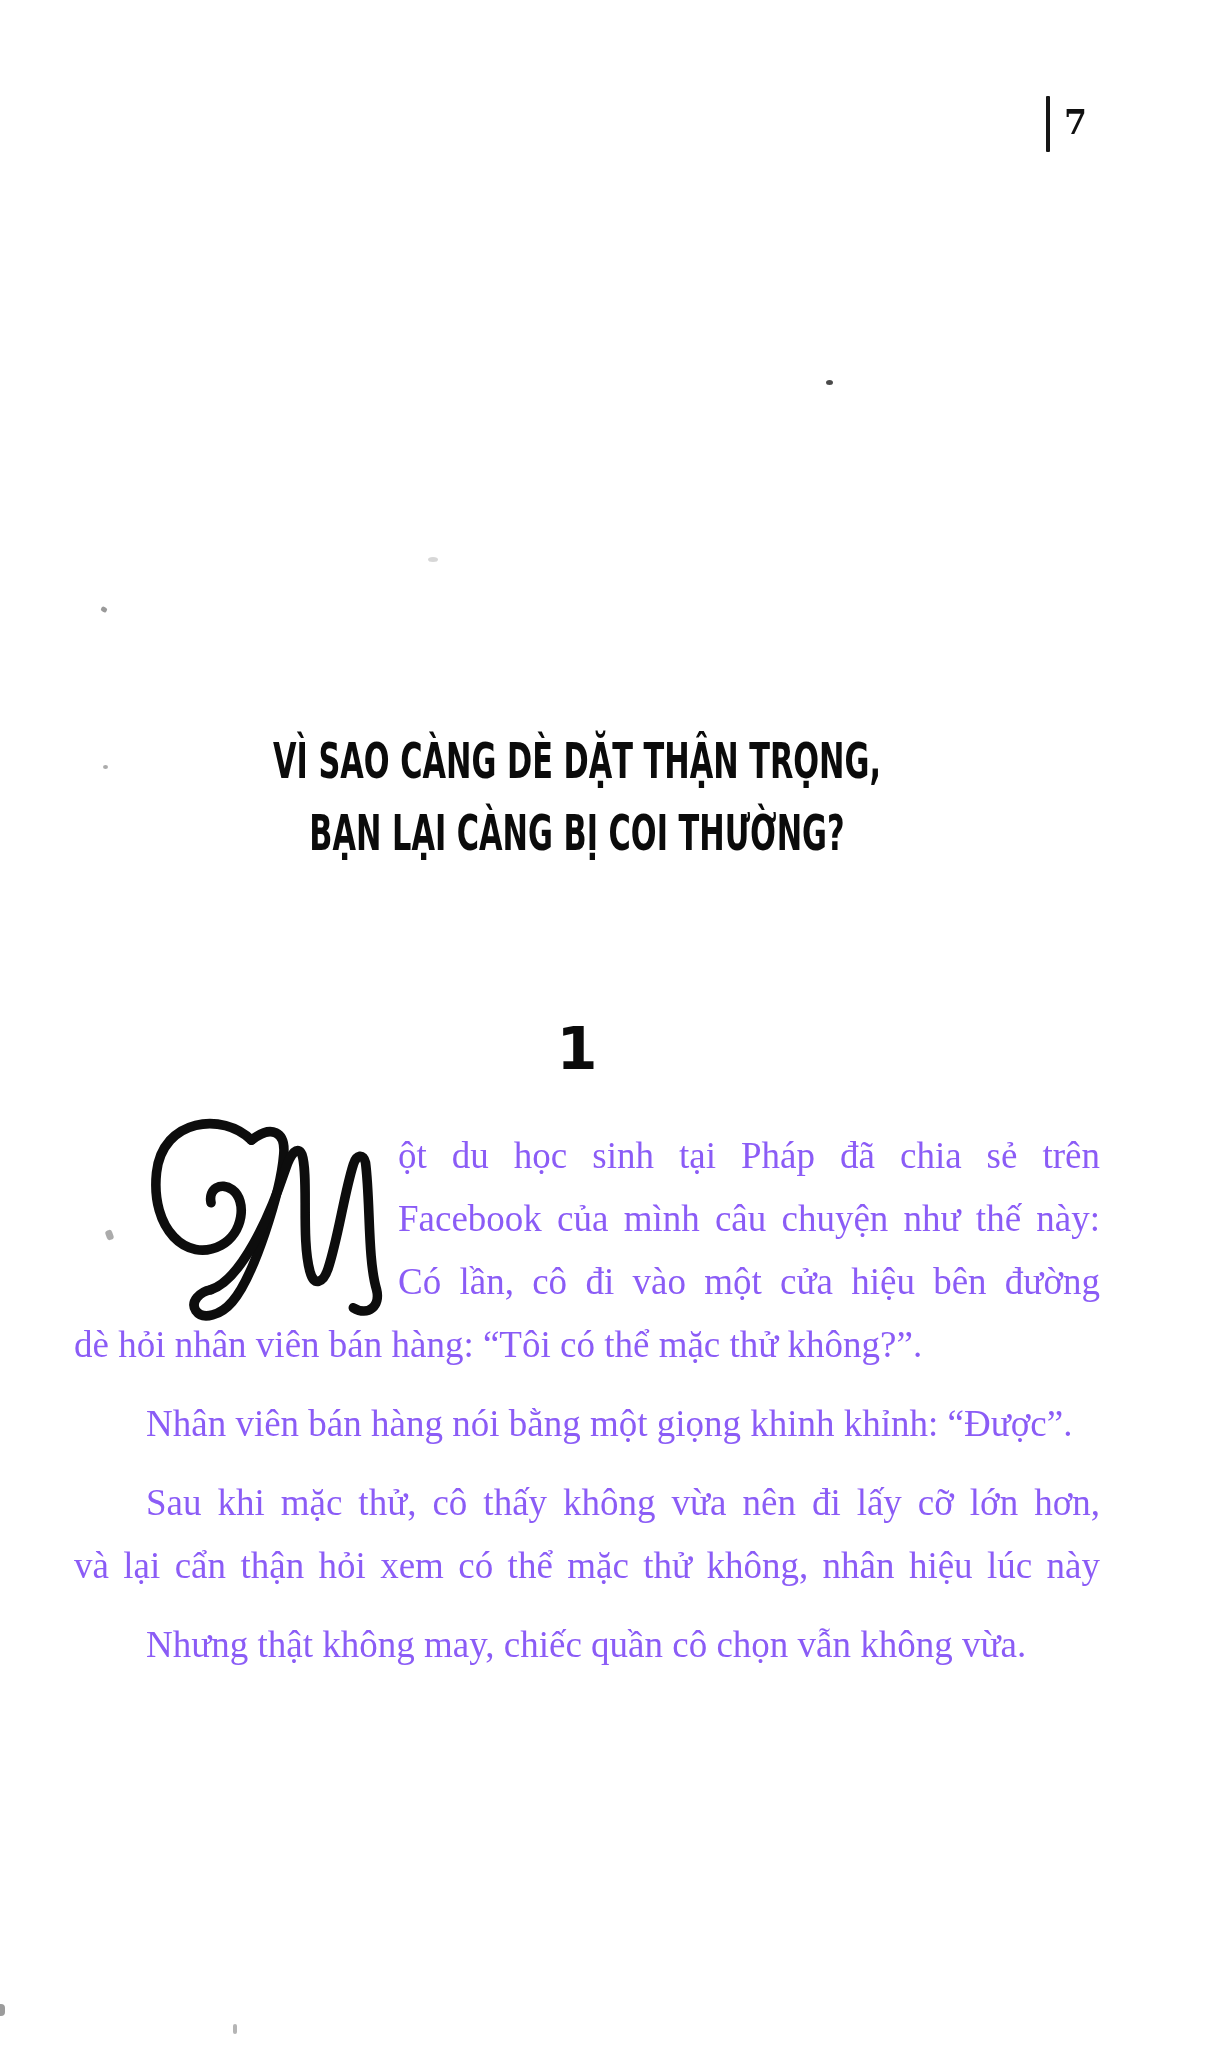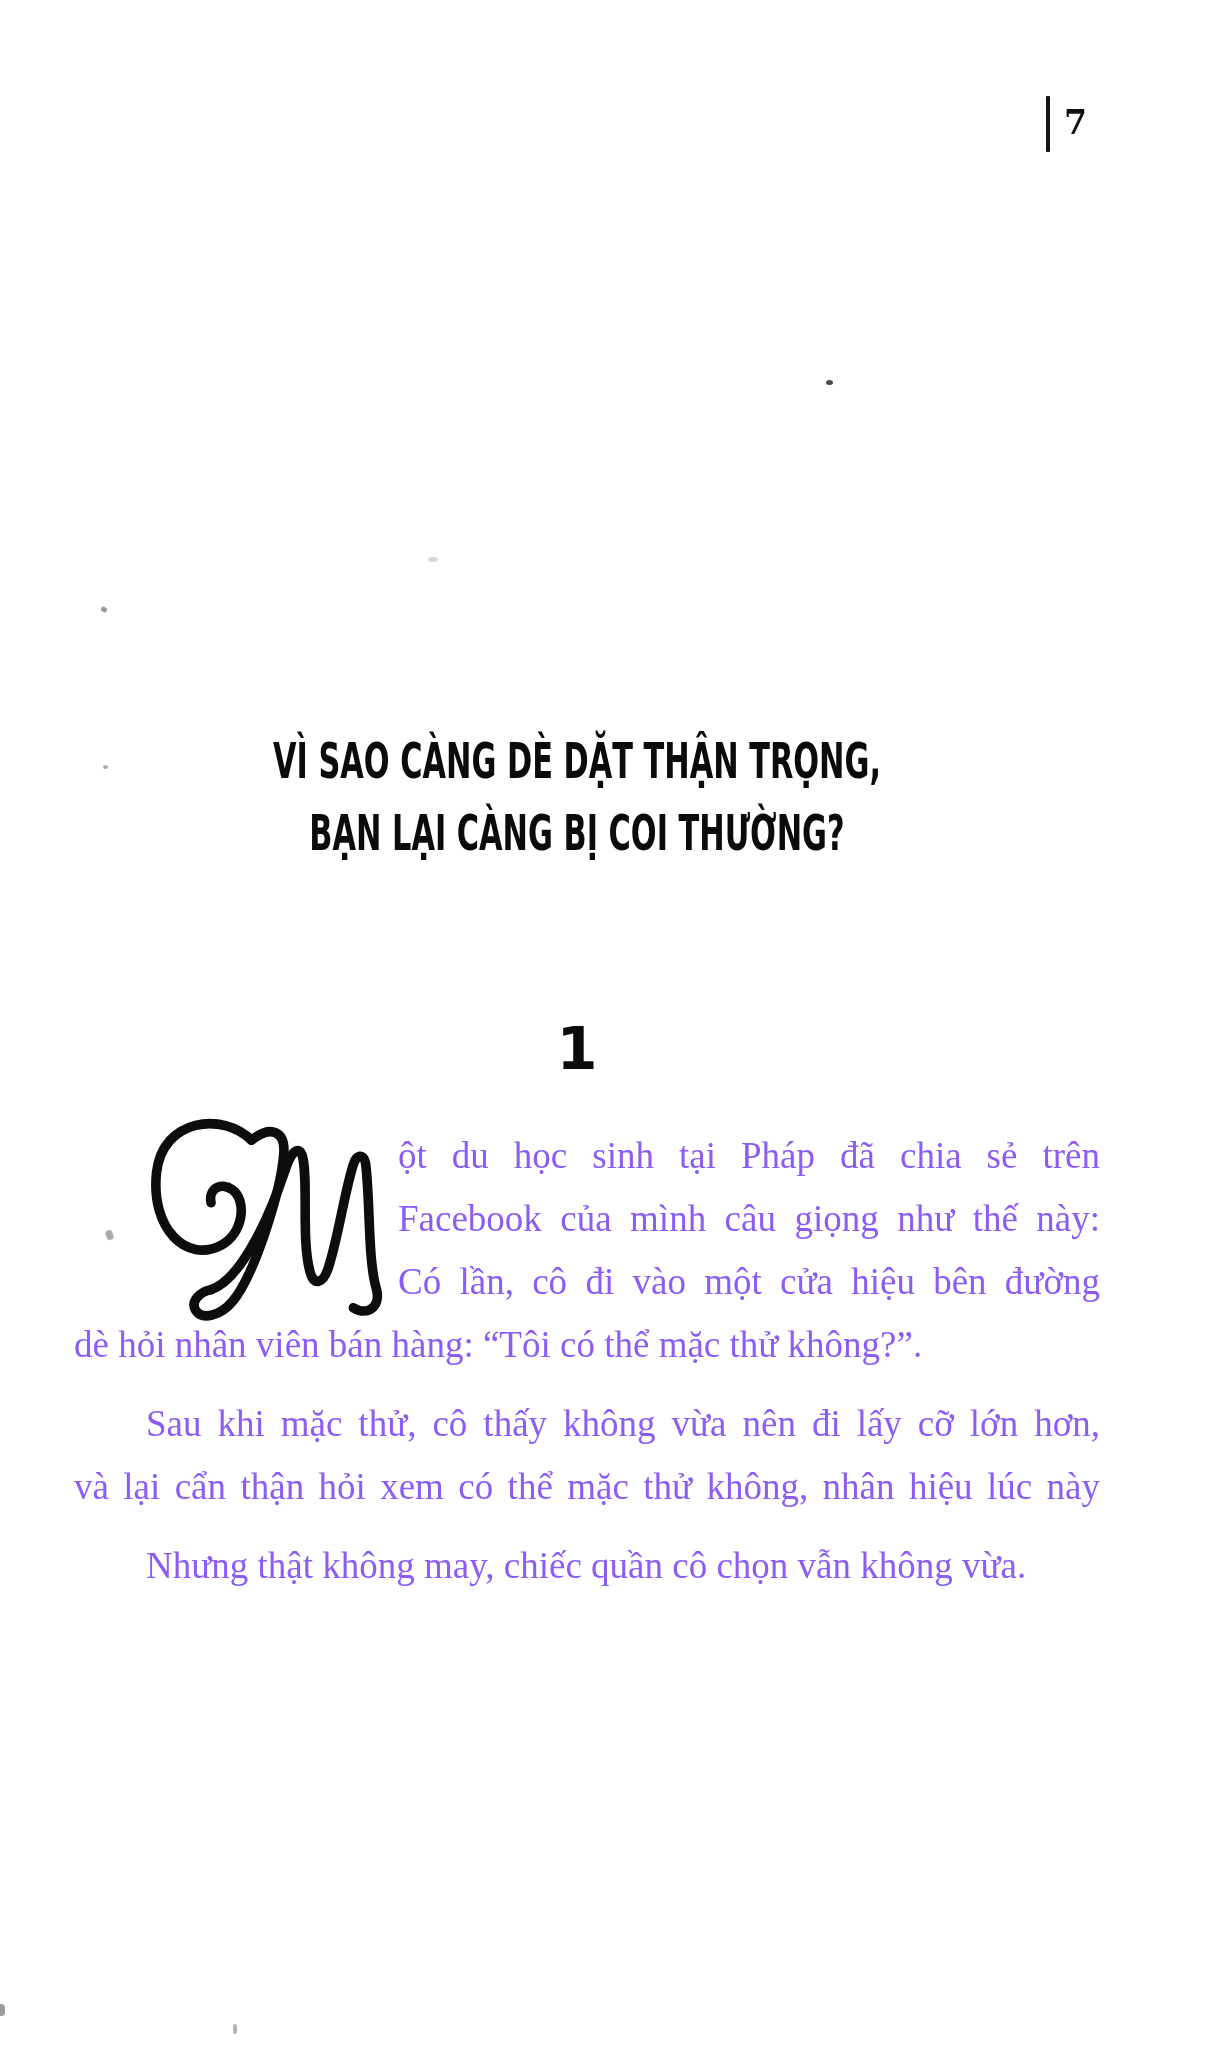--- a/index.html
+++ b/index.html
@@ -99,25 +99,28 @@
       <div class="dropcap" aria-hidden="true">
         <svg viewBox="0 0 255 214" xmlns="http://www.w3.org/2000/svg">
           <g fill="none" stroke="#0d0d0d" stroke-width="9.5" stroke-linecap="round" stroke-linejoin="round">
             <path d="M118 24 C90 -4 30 2 24 56 C18 112 54 146 88 128 C110 116 114 84 99 73 C88 65 75 72 78 86"></path>
             <path d="M118 24 C138 8 152 16 150 38 C147 76 120 160 99 184 C88 197 70 203 63 193 C57 184 67 174 78 172"></path>
             <path d="M78 172 C108 162 136 100 152 52 C157 37 164 29 168 38 C175 58 167 122 176 154 C180 169 189 166 194 151 C204 121 210 76 219 48 C222 38 229 37 231 46 C236 84 233 142 242 172 C246 188 234 199 219 190"></path>
           </g>
         </svg>
       </div>
       <div class="bline just wrap-dropcap">ột du học sinh tại Pháp đã chia sẻ trên</div>
-      <div class="bline just wrap-dropcap">Facebook của mình câu giọng như thế này:</div>
+      <div class="bline just wrap-dropcap">Facebook của mình câu chuyện như thế này:</div>
       <div class="bline just wrap-dropcap">Có lần, cô đi vào một cửa hiệu bên đường</div>
       <div class="bline">dè hỏi nhân viên bán hàng: “Tôi có thể mặc thử không?”.</div>
     </div>
 
+    <div class="para">
+      <div class="bline indent">Nhân viên bán hàng nói bằng một giọng khinh khỉnh: “Được”.</div>
+    </div>
 
     <div class="para">
       <div class="bline just indent">Sau khi mặc thử, cô thấy không vừa nên đi lấy cỡ lớn hơn,</div>
       <div class="bline just">và lại cẩn thận hỏi xem có thể mặc thử không, nhân hiệu lúc này</div>
     </div>
 
     <div class="para">
       <div class="bline indent">Nhưng thật không may, chiếc quần cô chọn vẫn không vừa.</div>
     </div>
 

